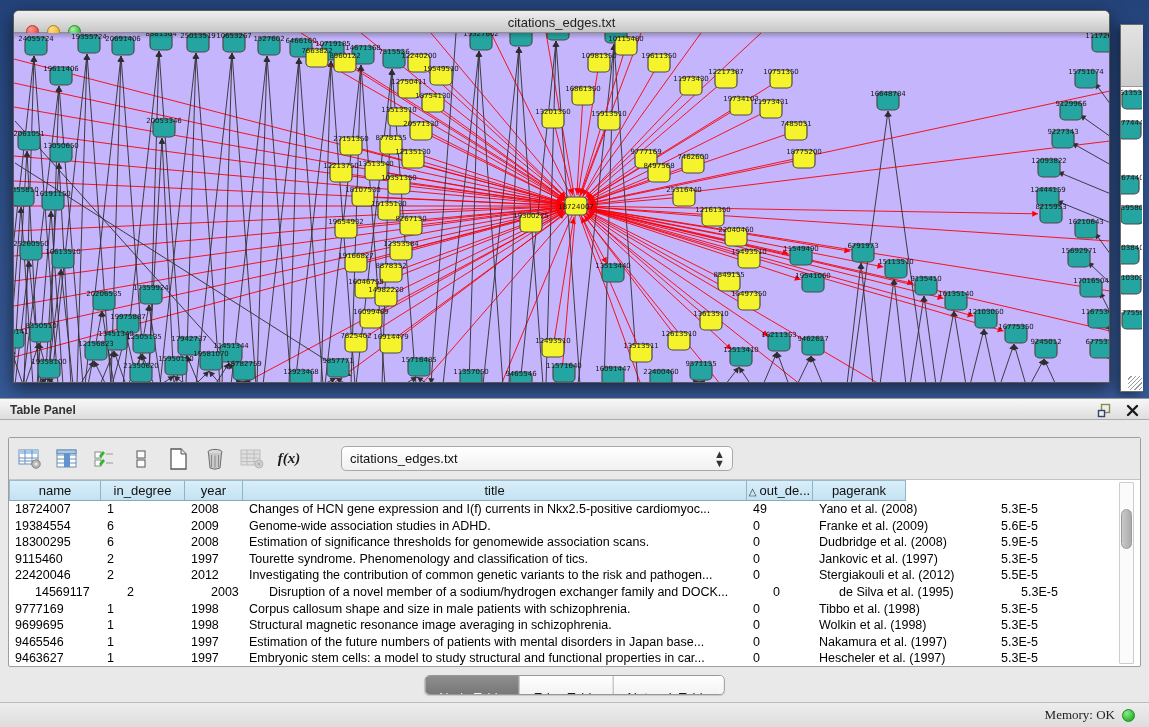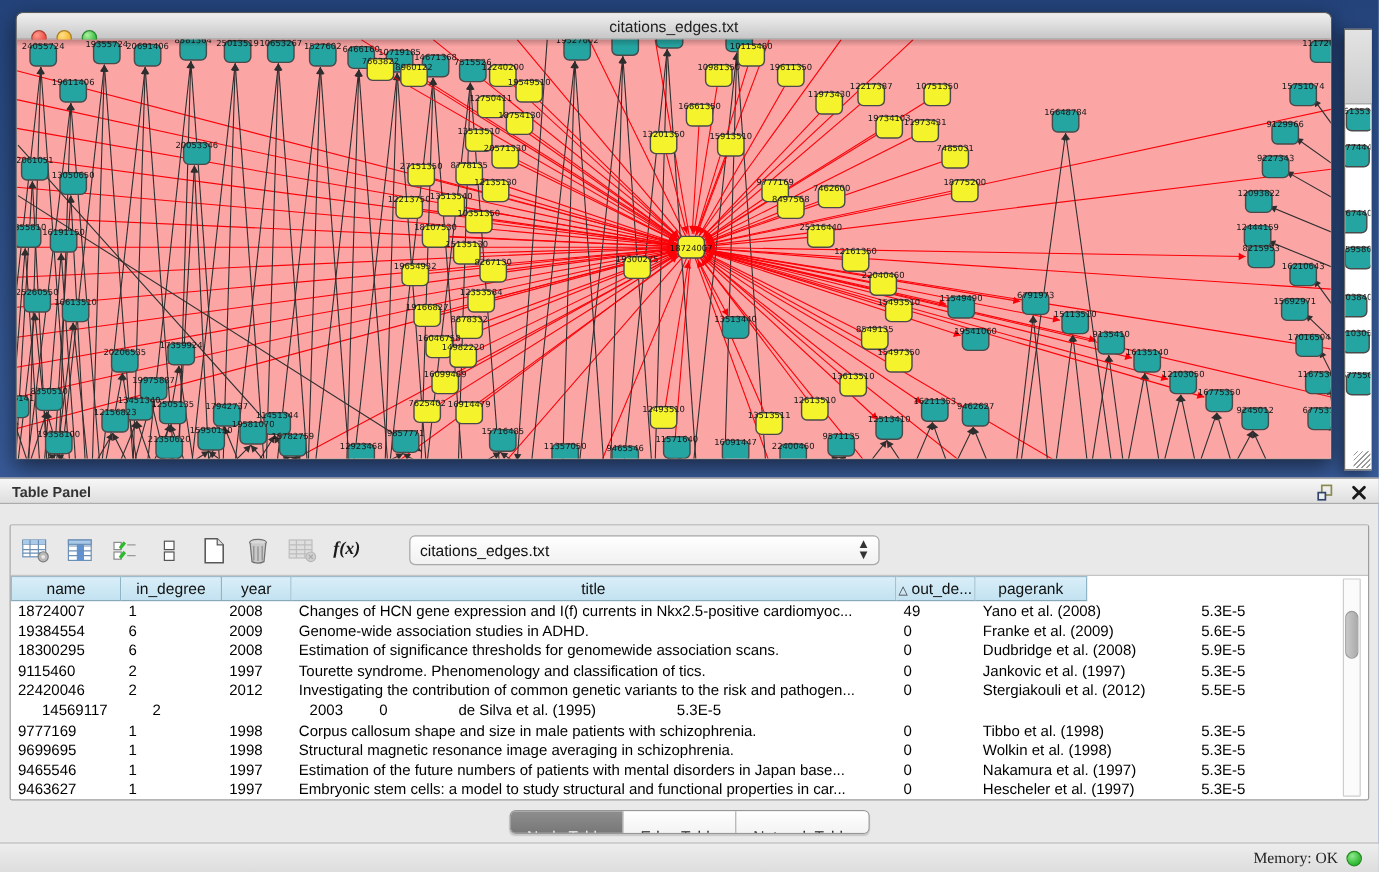--- a/index.html
+++ b/index.html
@@ -23,21 +23,21 @@
     position:relative;
   }
   .titlebar .title{
     position:absolute; left:0; right:0; top:4px; text-align:center;
     font-size:13px; color:#222;
   }
   .tl{ position:absolute; top:14px; width:13px; height:13px; border-radius:50%; }
   .tl.red   { left:12px;  background:radial-gradient(circle at 35% 30%, #ff9a8e,#ee5247 65%); border:1px solid #b03c32;}
   .tl.yellow{ left:33px;  background:radial-gradient(circle at 35% 30%, #ffe08a,#f5b72e 65%); border:1px solid #ac7f1d;}
   .tl.green { left:54px;  background:radial-gradient(circle at 35% 30%, #b0f0a0,#39c149 65%); border:1px solid #2a8b2d;}
-  .net-canvas{ position:absolute; left:0; top:22px; width:1097px; height:351px; background:#fca5a5; }
+  .net-canvas{ position:absolute; left:0; top:22px; width:1097px; height:351px; background:#c4b5fd; }
   .net-canvas svg{ display:block; }
   .canvas-shade{ position:absolute; left:0; top:22px; width:1097px; height:6px;
     background:linear-gradient(180deg,rgba(0,0,0,.22),rgba(0,0,0,0)); pointer-events:none;}
   
   .sliver-window{
     position:absolute; left:1120px; top:24px; width:23px; height:368px;
     background:#fff; border:1px solid #6a6a6a; border-right:none;
     box-shadow:-3px 3px 9px rgba(0,0,0,.4);
   }
   .sliver-top{ position:absolute; left:0; top:0; width:100%; height:62px;
@@ -1269,21 +1269,22 @@
           <div class="td" style="width: 84px;">2</div>
           <div class="td" style="width: 58px;">2012</div>
           <div class="td" style="width: 504px;">Investigating the contribution of common genetic variants to the risk and pathogen...</div>
           <div class="td" style="width: 66px;">0</div>
           <div class="td" style="width: 182px;">Stergiakouli et al. (2012)</div>
           <div class="td" style="width: 93px;">5.5E-5</div>
         </div>
         <div class="tr">
           <div class="td" style="width: 92px; margin-left: 20px;">14569117</div>
           <div class="td" style="width: 84px;">2</div>
-          <div class="td" style="width: 58px; margin-left: 47px;">2003</div>
+          <div class="td" style="width: 58px;">2003</div>
+          <div class="td" style="width: 504px;">Disruption of a novel member of a sodium/hydrogen exchanger family and DOCK...</div>
           <div class="td" style="width: 66px;">0</div>
           <div class="td" style="width: 182px;">de Silva et al. (1995)</div>
           <div class="td" style="width: 93px;">5.3E-5</div>
         </div>
         <div class="tr">
           <div class="td" style="width: 92px;">9777169</div>
           <div class="td" style="width: 84px;">1</div>
           <div class="td" style="width: 58px;">1998</div>
           <div class="td" style="width: 504px;">Corpus callosum shape and size in male patients with schizophrenia.</div>
           <div class="td" style="width: 66px;">0</div>

